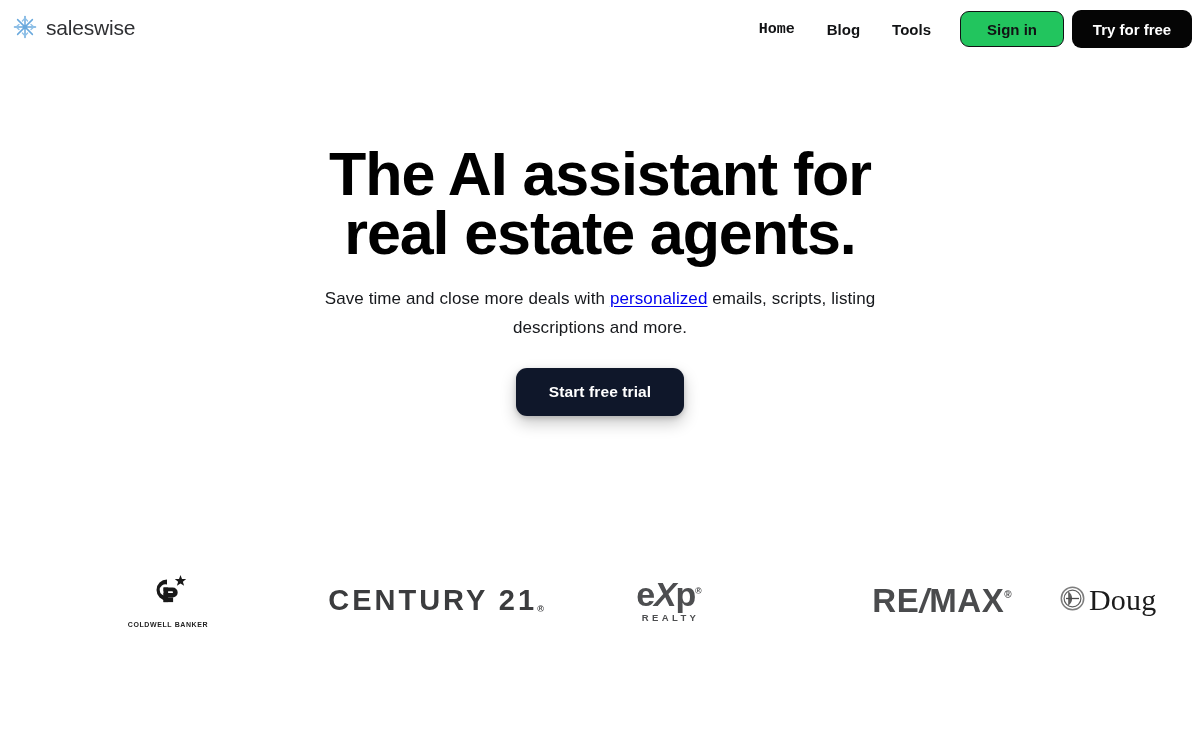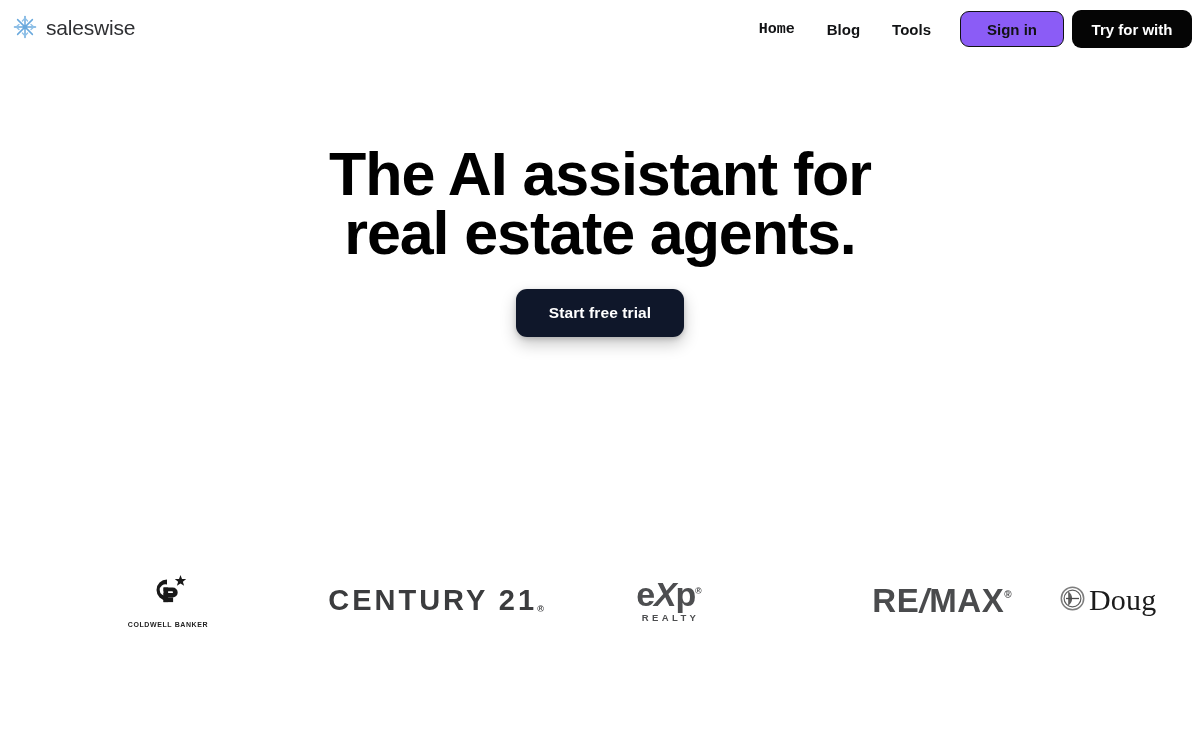--- a/index.html
+++ b/index.html
@@ -36,21 +36,21 @@
     font-size:15px; font-weight:700; color:#111214;
     text-decoration:none; padding:6px 10px; line-height:1;
   }
   .nav-link:first-child { margin-left:0;font-family:Liberation Mono, monospace; }
   .nav-gap { width:12px; }
 
   .btn-signin {
     margin-left:19px;
     width:104px; height:36px;
     border:1.6px solid #111214; border-radius:9px;
-    background:#8b5cf6; color:#111214;
+    background:#22c55e; color:#111214;
     font-family:"Liberation Sans", sans-serif;
     font-size:15px; font-weight:700;
     display:flex; align-items:center; justify-content:center;
     cursor:pointer;
   }
   .btn-try {
     margin-left:8px; margin-right:4px;
     width:120px; height:38px;
     border:none; border-radius:9px;
     background:#050505; color:#ffffff;
@@ -192,31 +192,34 @@
   </a>
 
   <nav class="nav">
     <a class="nav-link" href="#">Home</a>
     <span class="nav-gap"></span>
     <a class="nav-link" href="#">Blog</a>
     <span class="nav-gap"></span>
     <a class="nav-link" href="#">Tools</a>
 
     <button class="btn-signin">Sign in</button>
-    <button class="btn-try">Try for with</button>
+    <button class="btn-try">Try for free</button>
   </nav>
 </div>
 
 <div class="hero">
 
   <h1 class="headline">
     <span class="l1">The AI assistant for</span>
     <span class="l2">real estate agents.</span>
   </h1>
 
+  <p class="subhead">
+    <span>Save time and close more deals with </span><a class="hl" href="#">personalized</a><span> emails, scripts, listing descriptions and more.</span>
+  </p>
 
   <div class="cta-wrap">
     <button class="btn-cta">Start free trial</button>
   </div>
 </div>
 
 <div class="logos">
 
   <div class="logo-item lg-cb">
     <span class="cb-svg">

